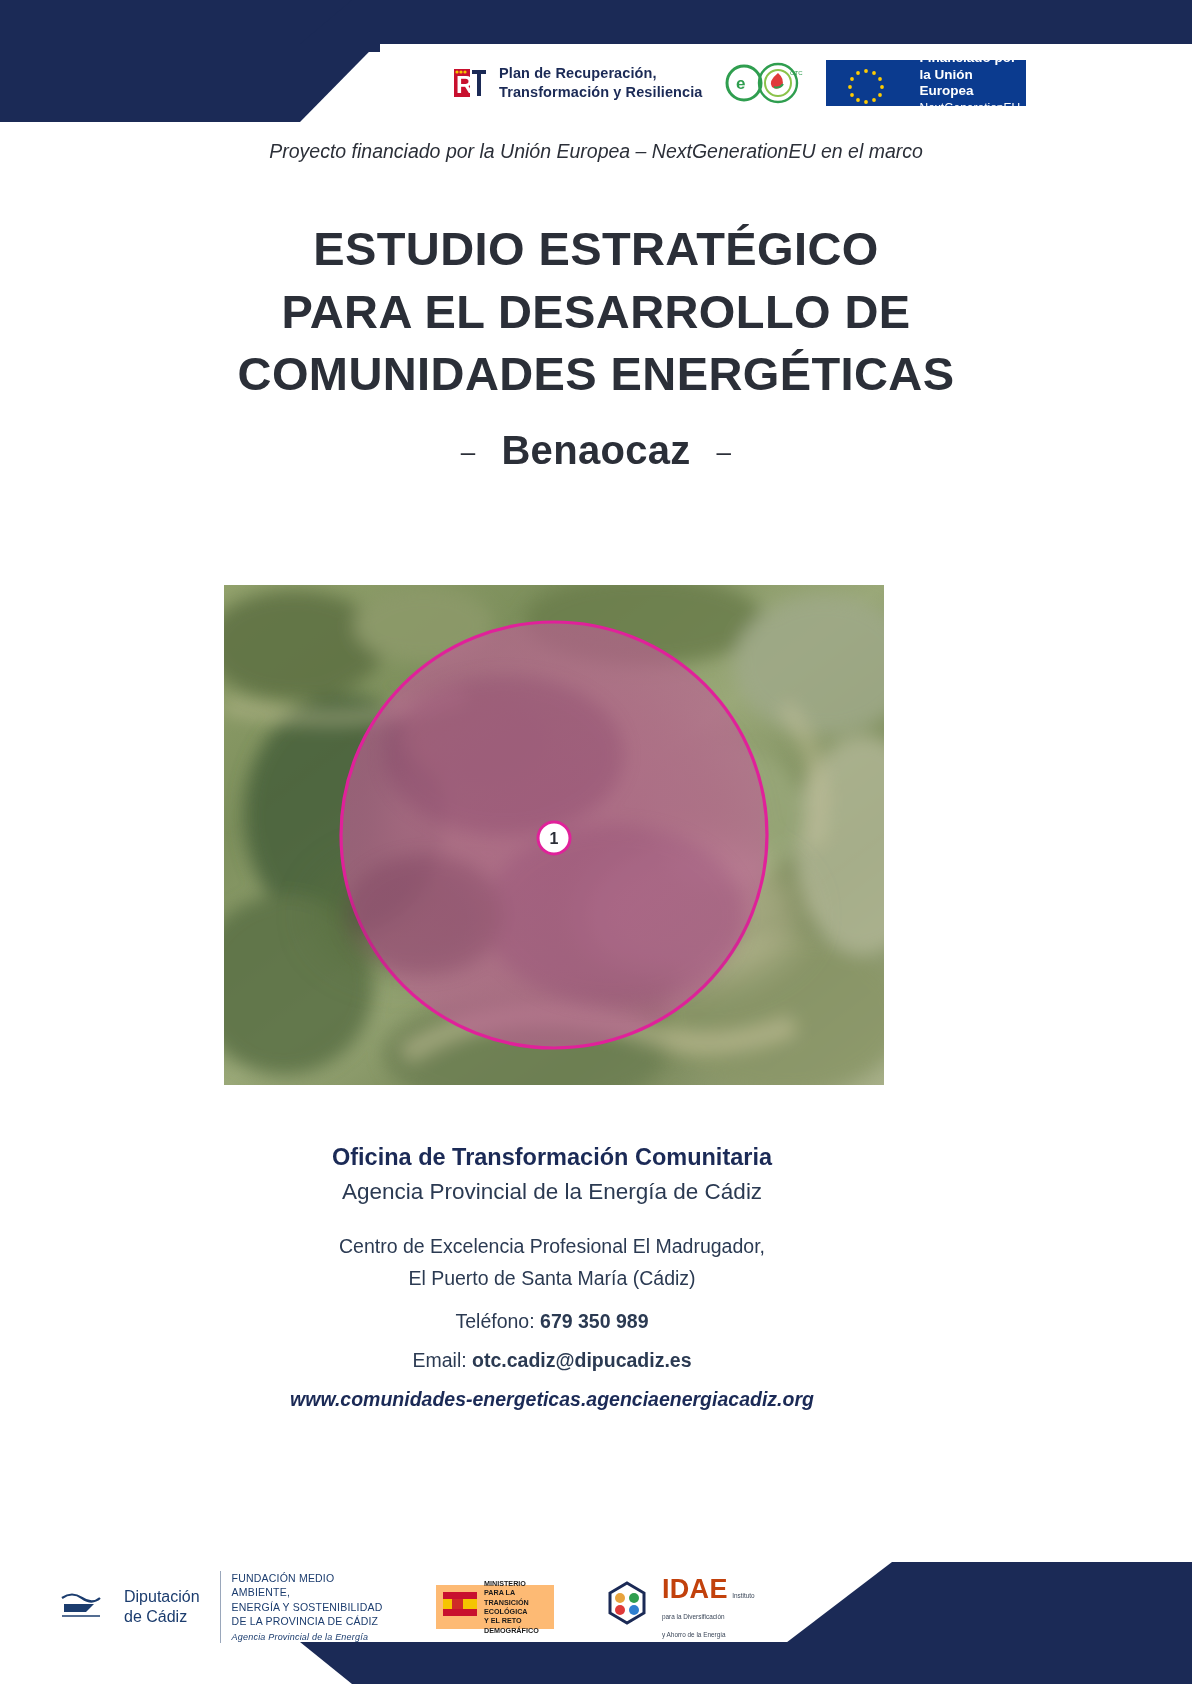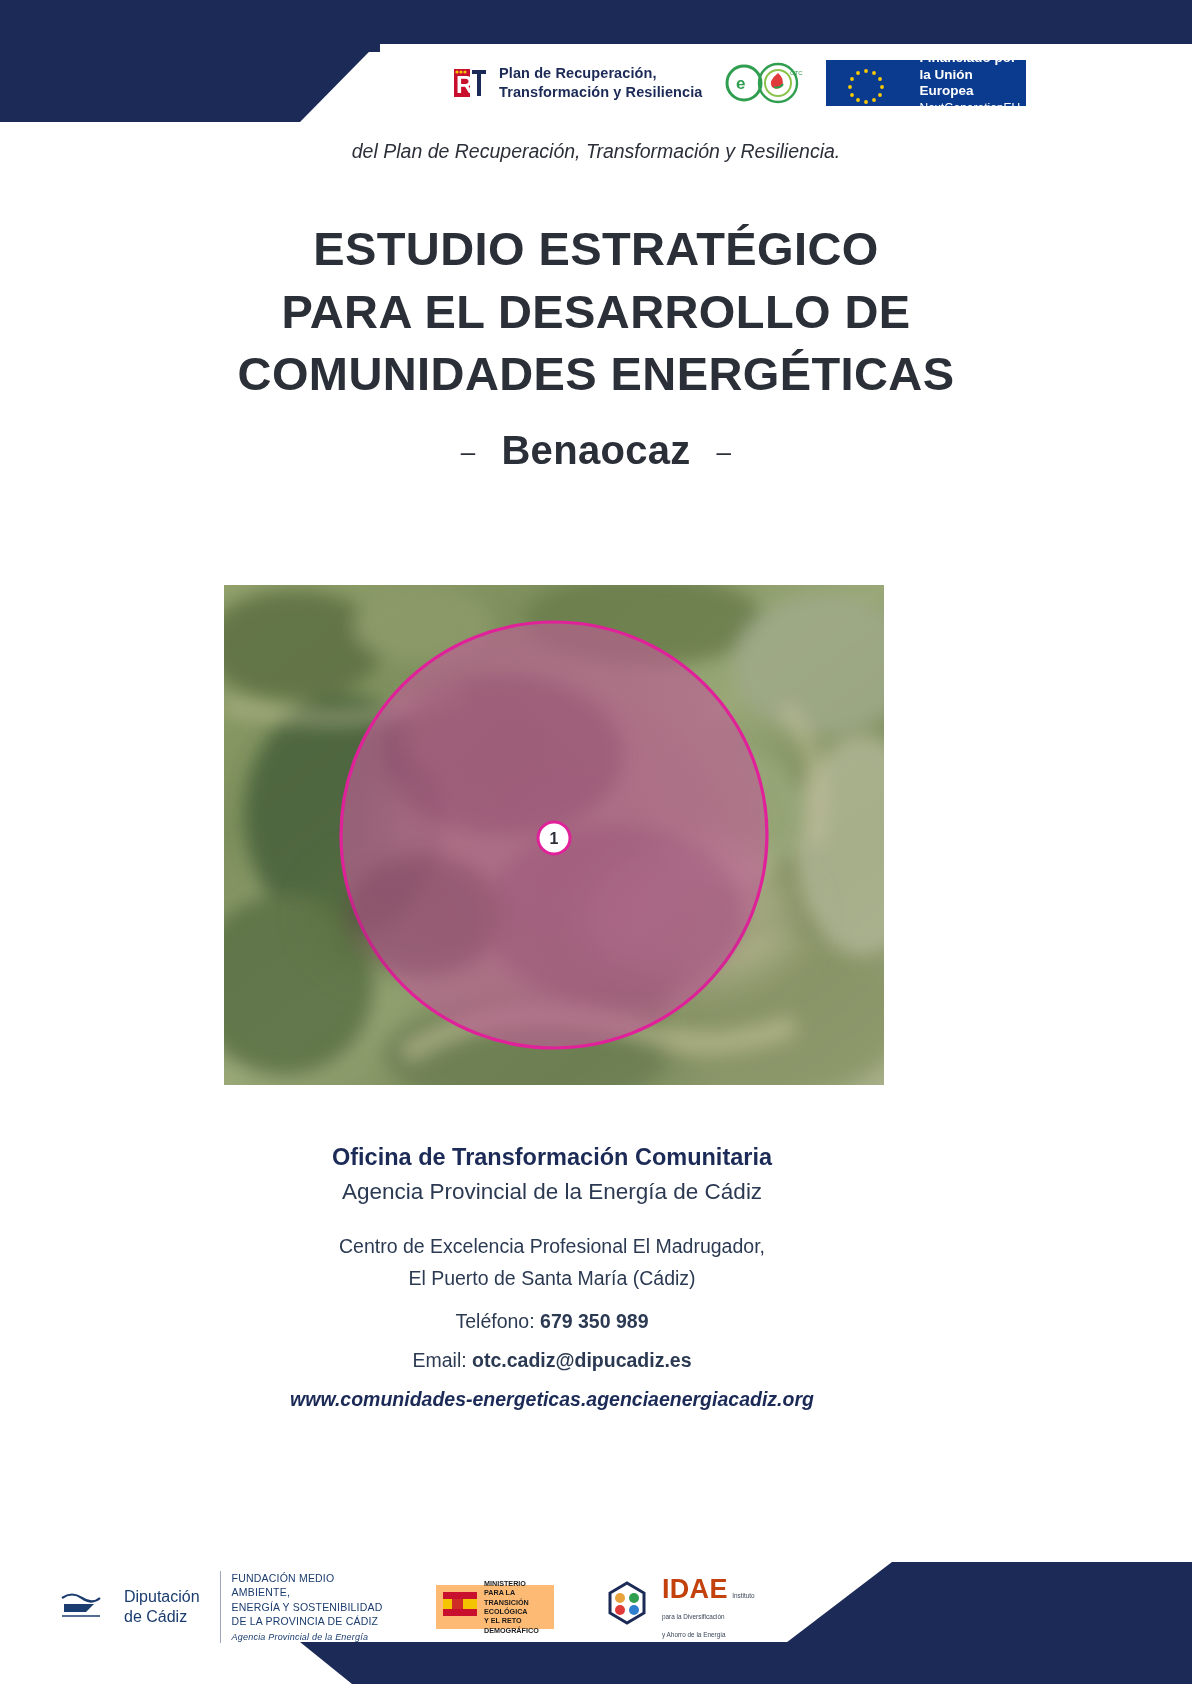--- a/index.html
+++ b/index.html
@@ -303,21 +303,21 @@
     </span>
     <span class="eu-text">
       <b>Financiado por</b>
       <b>la Unión Europea</b>
       <span>NextGenerationEU</span>
     </span>
   </div>
 </div>
 
 <div class="funding-note">
-  <div>del Plan de Recuperación, Transformación y Resiliencia.</div>
+  <div>Proyecto financiado por la Unión Europea – NextGenerationEU en el marco</div>
 </div>
 
 <div class="title-block">
   <div class="line">ESTUDIO ESTRATÉGICO</div>
   <div class="line">PARA EL DESARROLLO DE</div>
   <div class="line">COMUNIDADES ENERGÉTICAS</div>
   <div class="subtitle">
     <span class="dash">–</span><span>Benaocaz</span><span class="dash">–</span>
   </div>
 </div>

